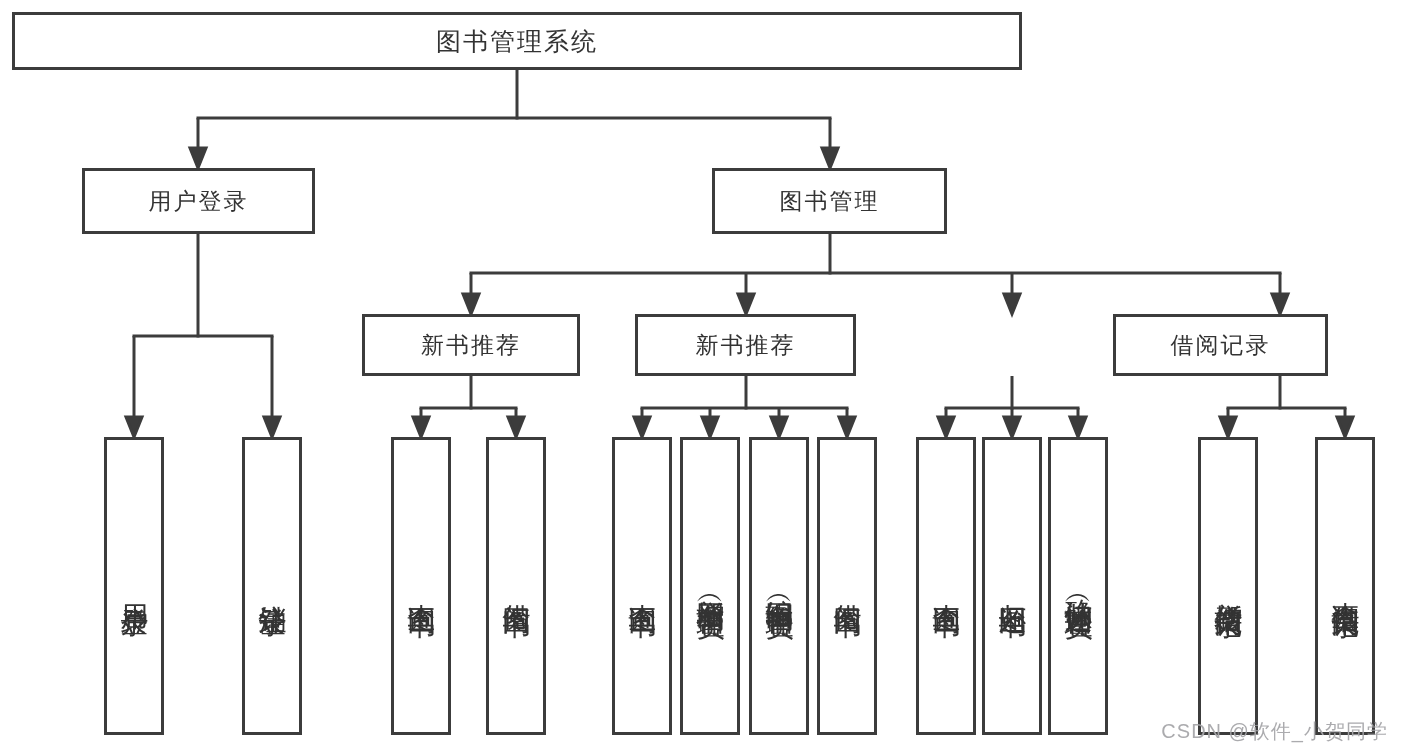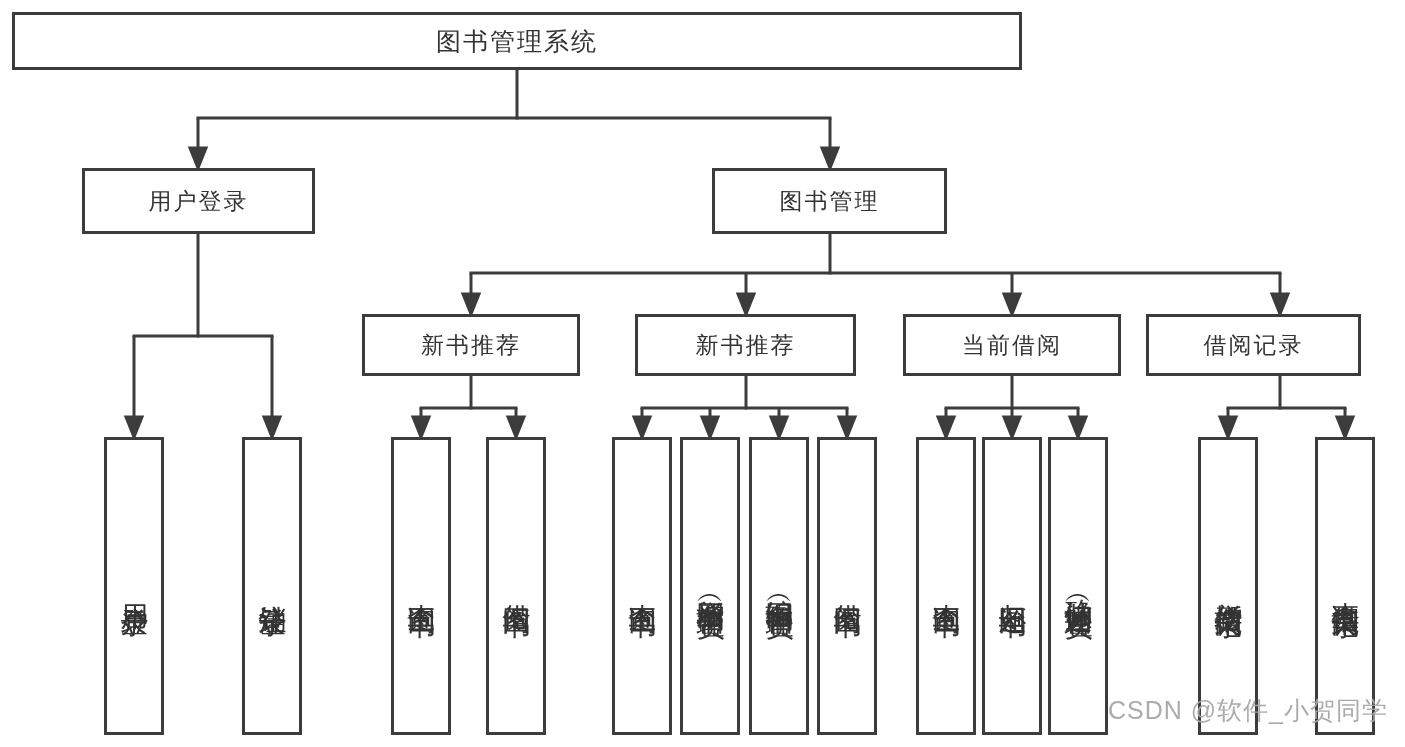--- a/index.html
+++ b/index.html
@@ -23,22 +23,22 @@
   }
   .root .hlabel{font-size:25px;}
   .leaf{top:437px;width:60px;height:298px;}
   .vlabel{
     writing-mode:vertical-rl;
     text-orientation:mixed;
     font-size:28px;letter-spacing:2px;line-height:1;
     color:#333;white-space:nowrap;
   }
   .watermark{
-    position:absolute;right:10px;bottom:20px;
-    font-size:25px;color:rgba(166,166,170,0.95);
+    position:absolute;right:10px;bottom:2px;
+    font-size:20px;color:rgba(166,166,170,0.95);
     letter-spacing:1px;white-space:nowrap;z-index:10;
   }
 </style>
 </head>
 <body>
 
 <div class="canvas">
 
   <svg class="wires" viewBox="0 0 1405 747">
     <g stroke="#3c3c3c" stroke-width="3" fill="#3c3c3c">
@@ -128,24 +128,21 @@
   <div class="box" style="left:362px;top:314px;width:218px;height:62px;">
     <span class="hlabel">新书推荐</span>
   </div>
 
   <div class="box" style="left:712px;top:168px;width:235px;height:66px;">
     <span class="hlabel">图书管理</span>
   </div>
   <div class="box" style="left:635px;top:314px;width:221px;height:62px;">
     <span class="hlabel">新书推荐</span>
   </div>
-  <div class="box" style="left:903px;top:314px;width:218px;height:62px;">
-    <span class="hlabel">当前借阅</span>
-  </div>
-  <div class="box" style="left:1146px;top:314px;width:215px;height:62px;">
+  <div class="box" style="left:1113px;top:314px;width:215px;height:62px;">
     <span class="hlabel">借阅记录</span>
   </div>
 
   <div class="box leaf" style="left:104px;">
     <span class="vlabel">用户登录</span>
   </div>
   <div class="box leaf" style="left:242px;">
     <span class="vlabel">注销登录</span>
   </div>
   <div class="box leaf" style="left:391px;">

